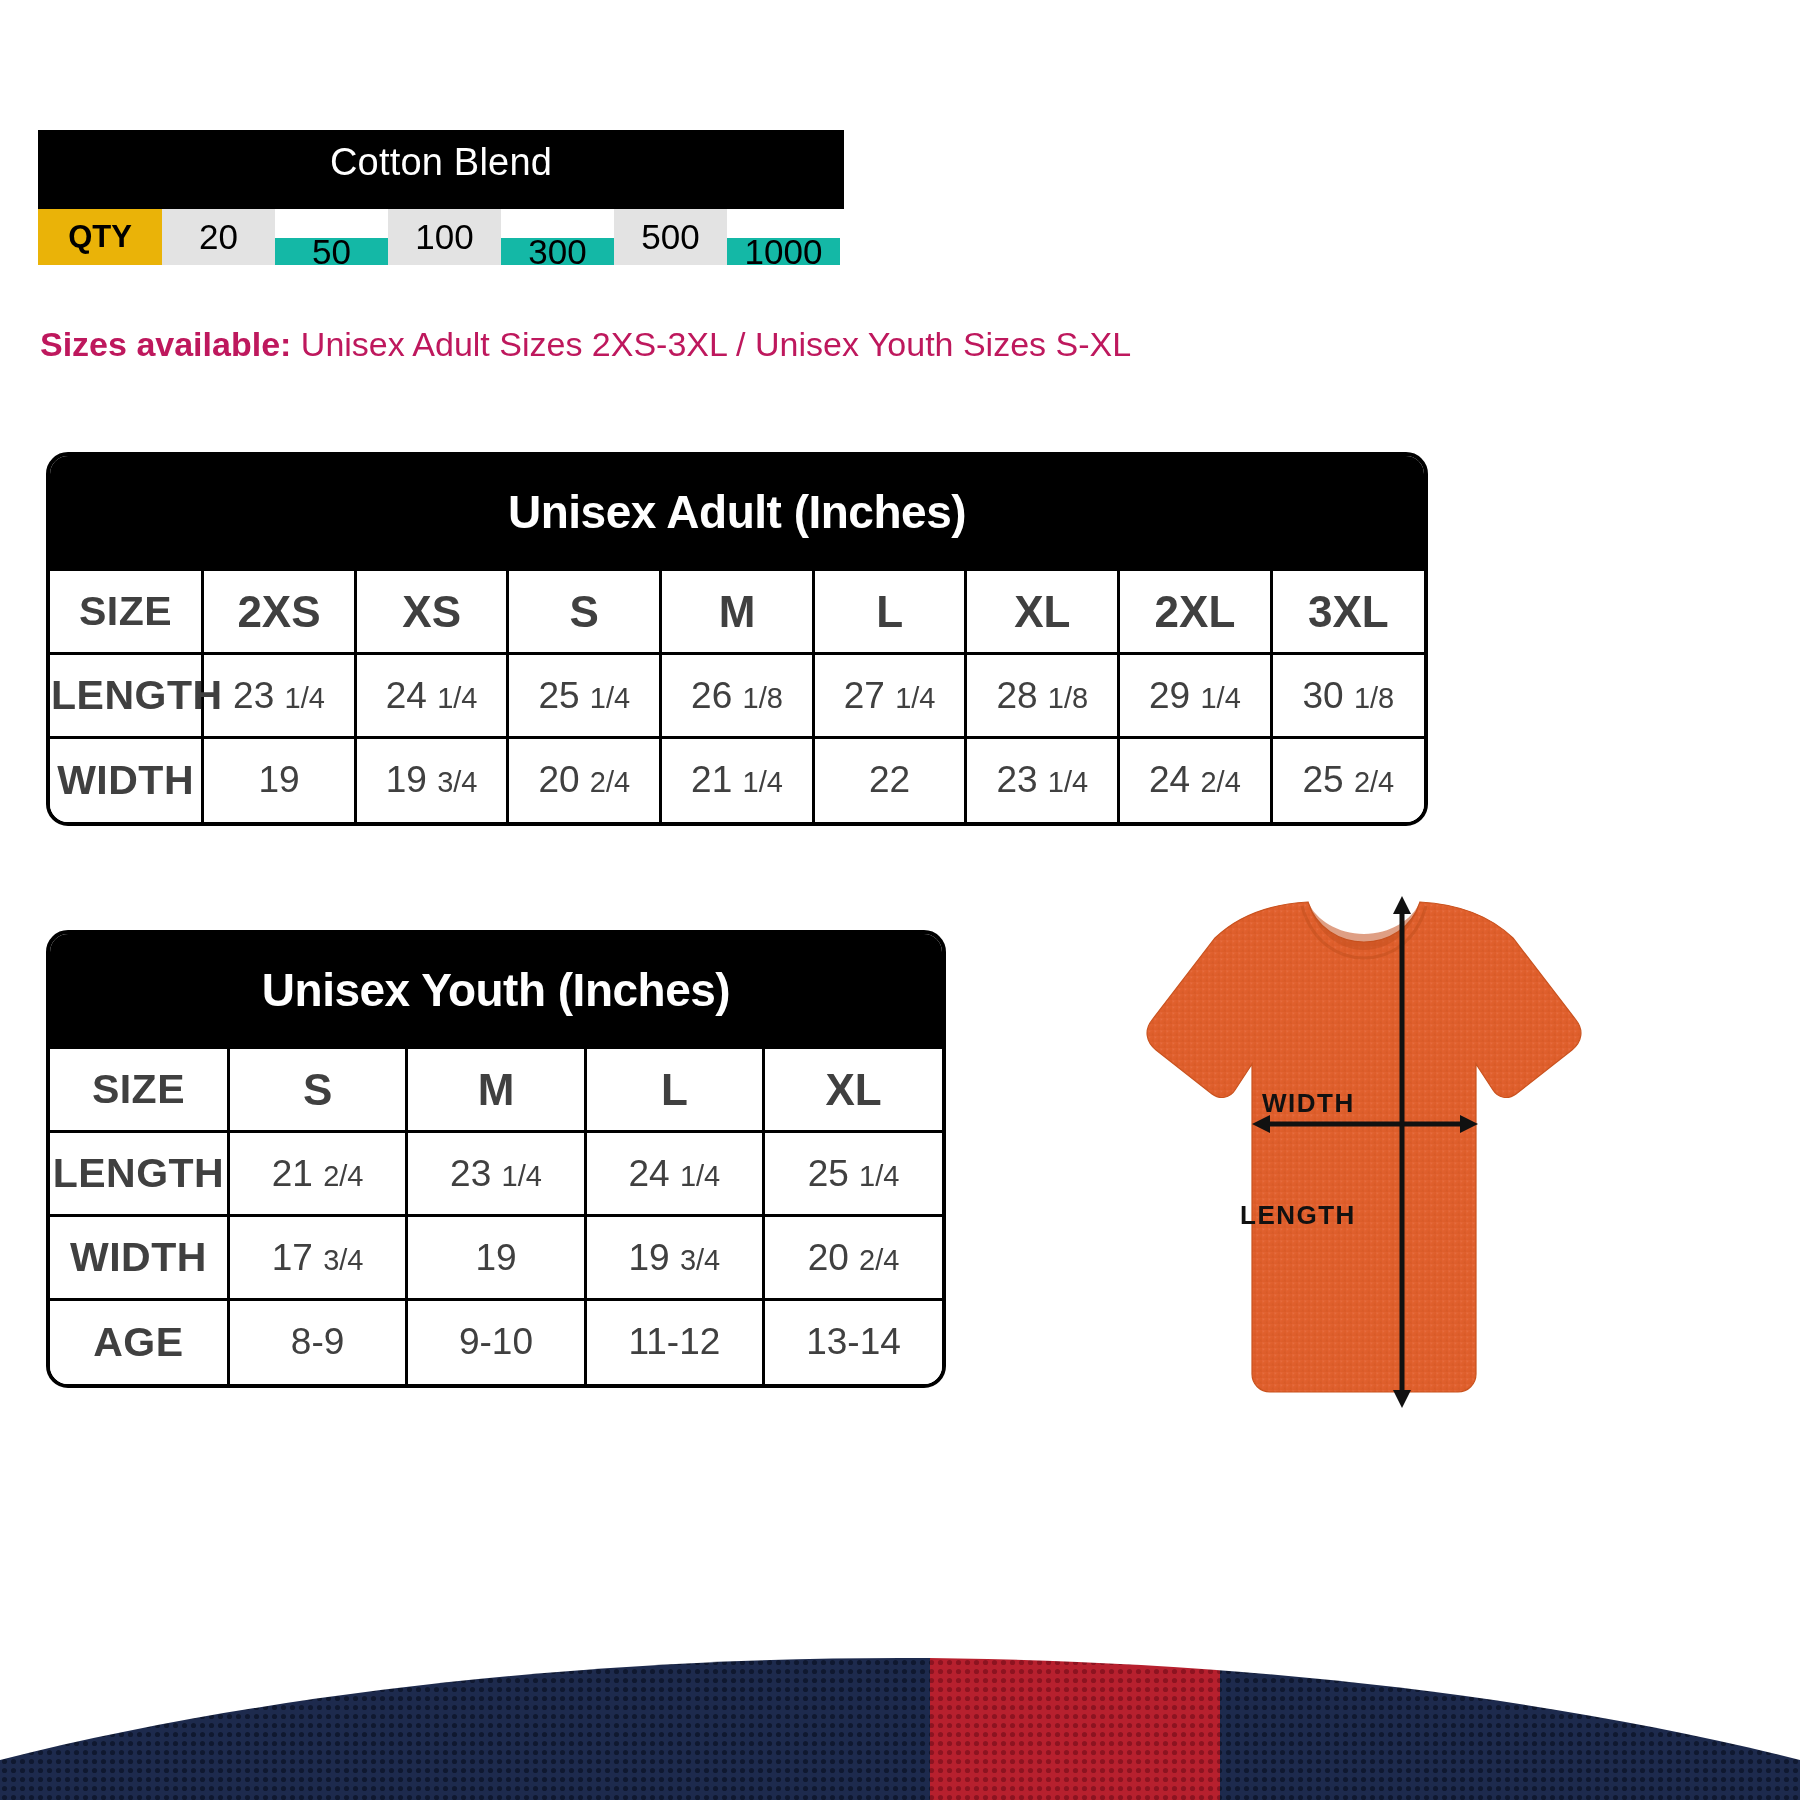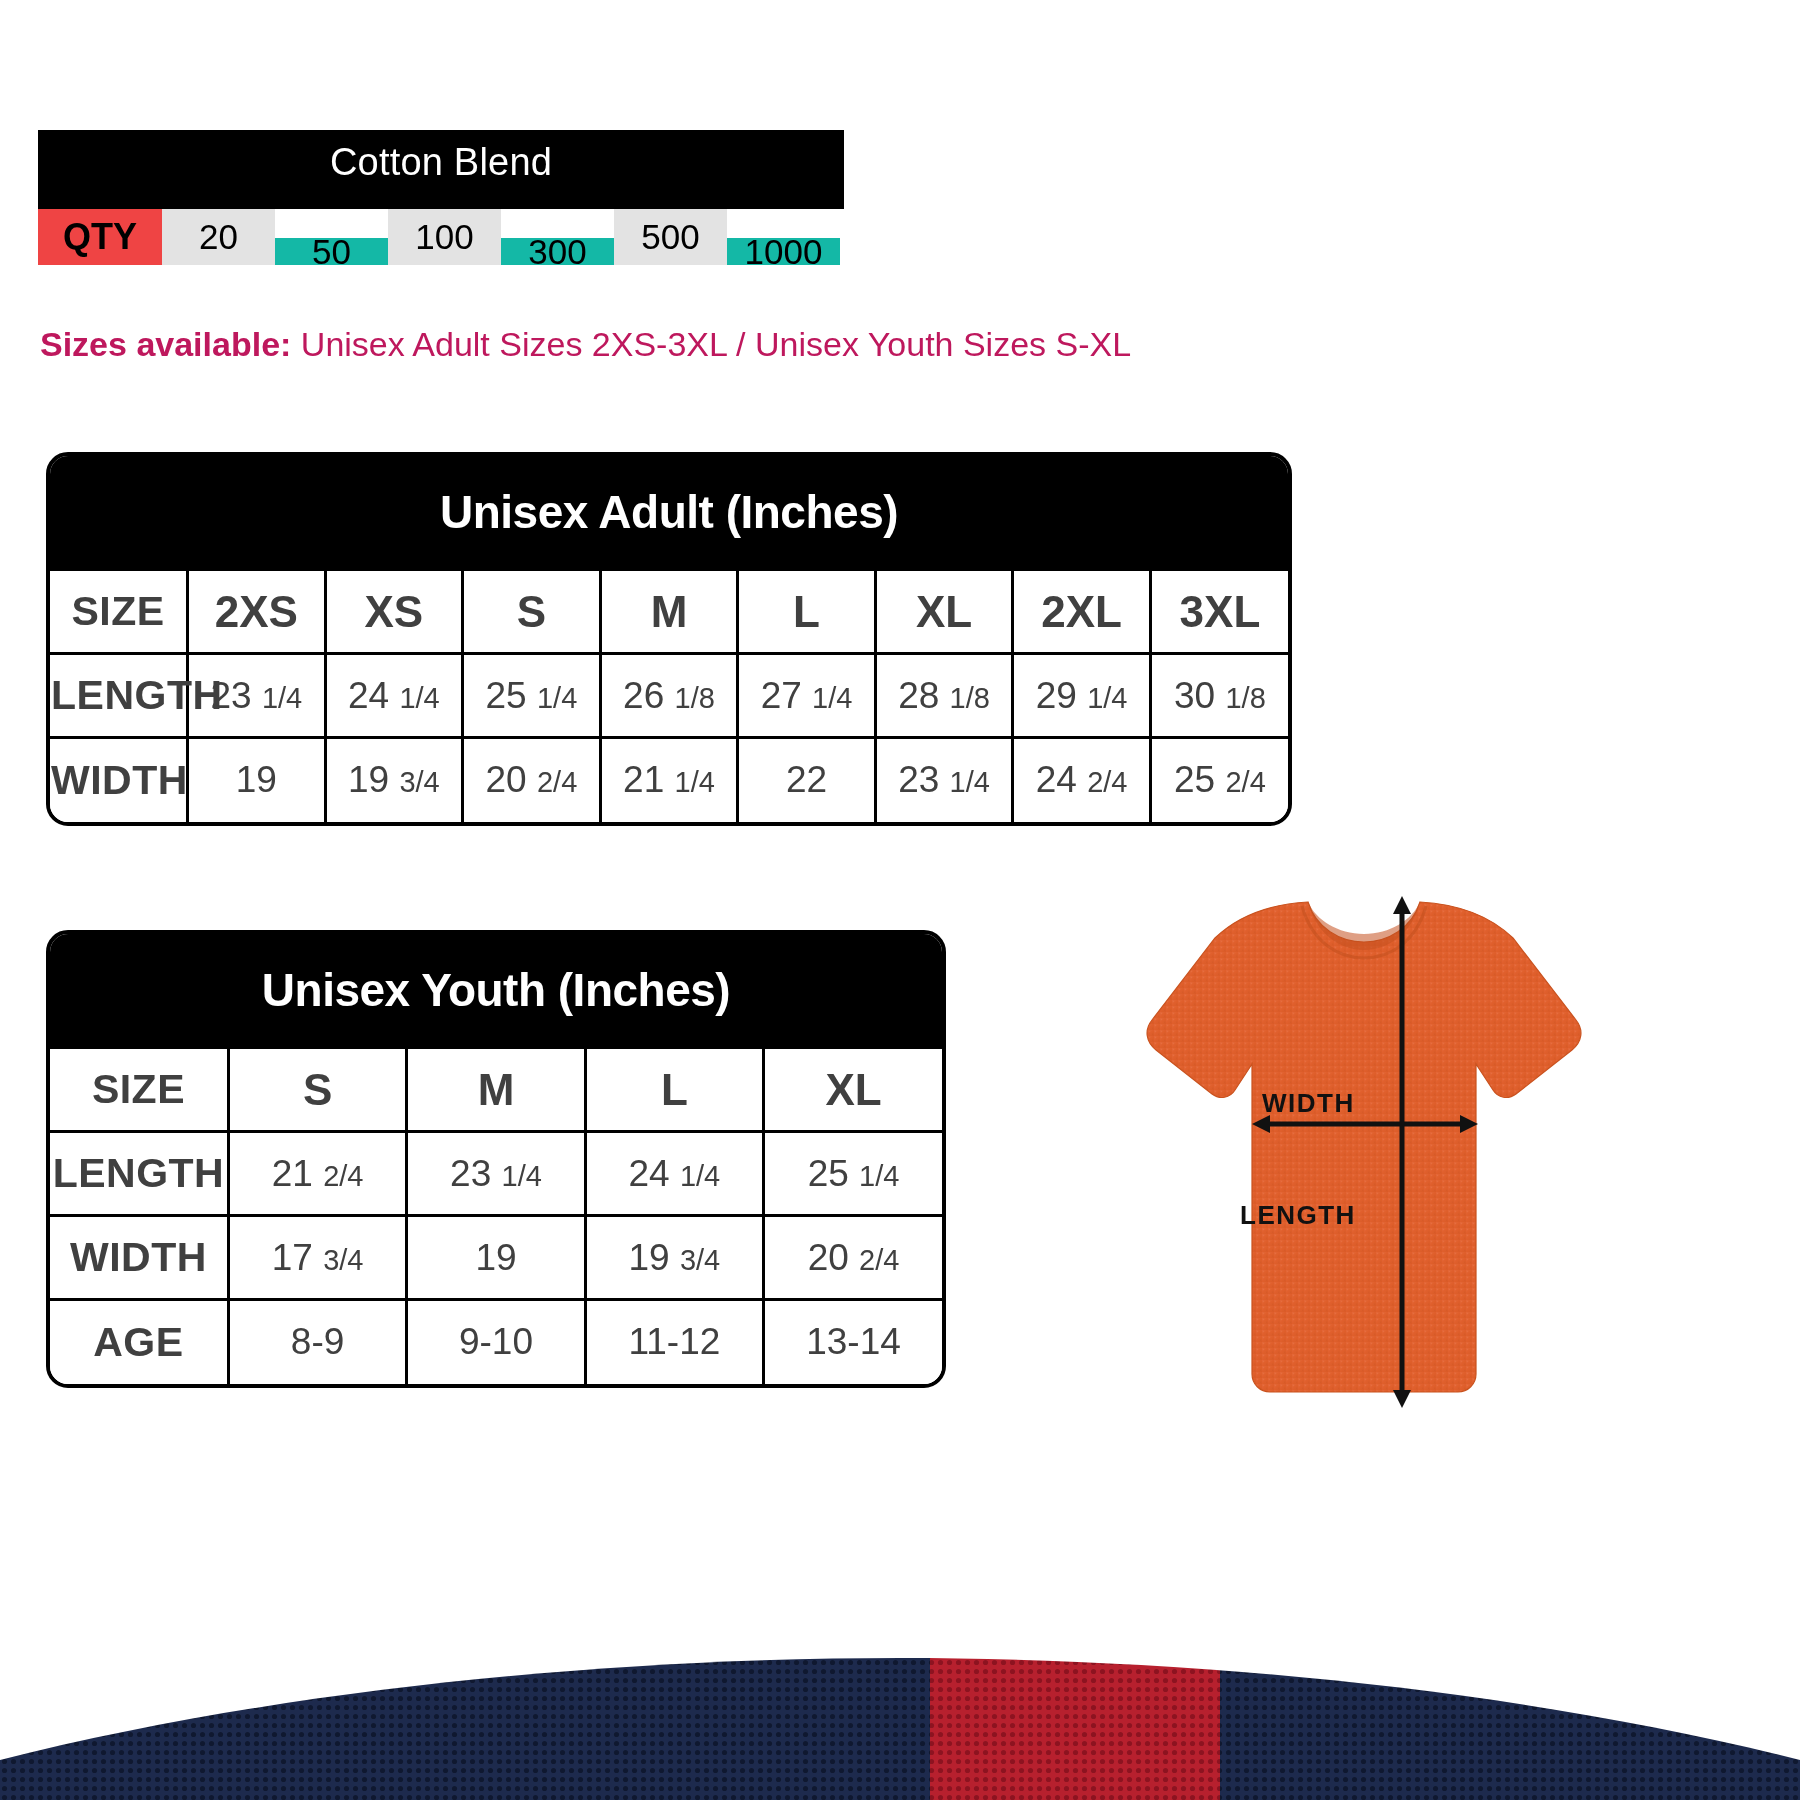--- a/index.html
+++ b/index.html
@@ -23,21 +23,21 @@
     line-height:64px;
     height:79px;
     font-weight:400;
     letter-spacing:.2px;
   }
   #qty-row{display:flex;height:56px;}
   #qty-row .qcell{
     display:flex;align-items:center;justify-content:center;
     font-size:35px;color:#000;
   }
-  #qty-row .qcell.label{background:#ef4444;font-weight:bold;width:124px;font-size:36px;}
+  #qty-row .qcell.label{background:#eab308;font-weight:bold;width:124px;font-size:31px;}
   #qty-row .qcell.light{background:#e3e3e3;}
   #qty-row .qcell.dark{background:#14b8a6;margin-top:29px;}
   #qty-row .qcell.val{width:113px;}
 
   
   #sizes-available{
     position:absolute;left:40px;top:325px;
     font-size:34px;color:#be185d;white-space:nowrap;
   }
   #sizes-available .bold{font-weight:bold;}
@@ -82,21 +82,21 @@
   }
   table.grid td.val{
     font-size:37px;
   }
   table.grid td.val .frac{font-size:29px;}
   table.grid tr td:first-child{border-left:none;}
   table.grid tr td:last-child{border-right:none;}
   table.grid tr:last-child td{border-bottom:none;}
 
   
-  #adult-table{left:46px;top:452px;width:1246px;}
+  #adult-table{left:46px;top:452px;width:1382px;}
   #adult-table .tbl-title{height:112px;}
   #adult-table table.grid tr{height:84px;}
 
   
   #youth-table{left:46px;top:930px;width:900px;}
   #youth-table .tbl-title{height:112px;}
   #youth-table table.grid tr{height:84px;}
 
   
   #tshirt-area{

